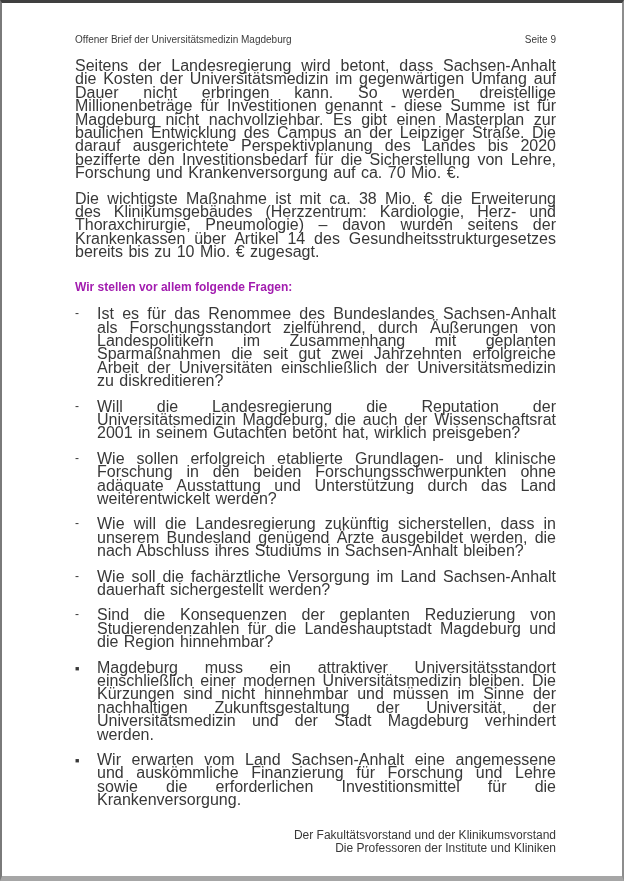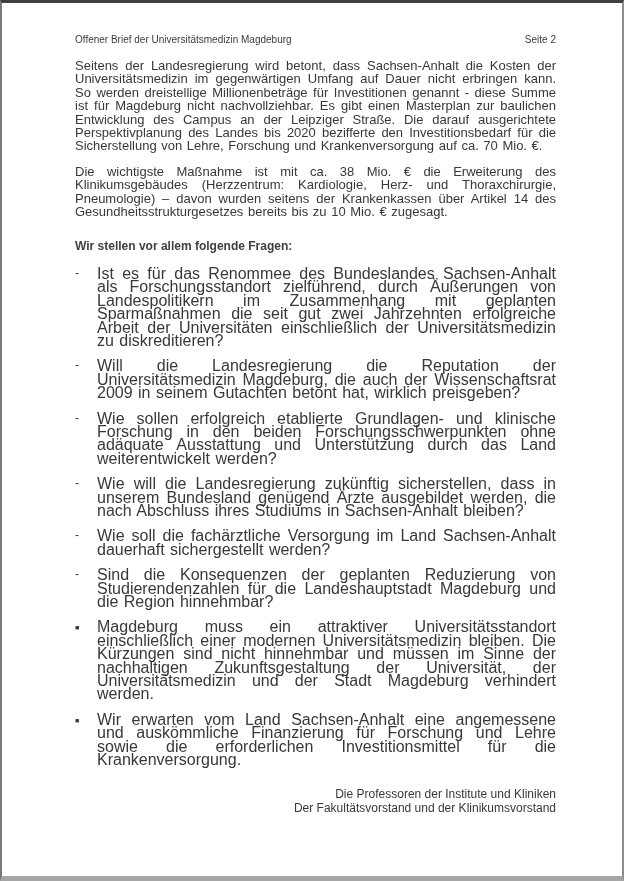--- a/index.html
+++ b/index.html
@@ -26,31 +26,31 @@
     display: flex;
     justify-content: space-between;
     align-items: baseline;
     font-size: 10px;
     color: #3c3c3c;
     margin-bottom: 14px;
     gap: 40px;
   }
   .body-par {
     margin: 0 0 12px 0;
-    font-size: 13px;
+    font-size: 16px;
     line-height: 13.4px;
     text-align: justify;
     word-spacing: 1px;
   }
   .section-heading {
     margin: 22px 0 13px 0;
     font-size: 12px;
     line-height: 13.4px;
     font-weight: bold;
-    color: #404040;
+    color: #a21caf;
   }
   .list {
     margin: 0;
   }
   .list-item {
     display: flex;
     margin: 0 0 12px 0;
   }
   .list-item .marker {
     flex: 0 0 22px;
@@ -79,37 +79,37 @@
     color: #383838;
   }
 </style>
 </head>
 <body>
 
 <div class="page">
 
   <header class="page-header">
     <span>Offener Brief der Universitätsmedizin Magdeburg</span>
-    <span>Seite 2</span>
+    <span>Seite 9</span>
   </header>
 
   <p class="body-par">Seitens der Landesregierung wird betont, dass Sachsen-Anhalt die Kosten der Universitätsmedizin im gegenwärtigen Umfang auf Dauer nicht erbringen kann. So werden dreistellige Millionenbeträge für Investitionen genannt - diese Summe ist für Magdeburg nicht nachvollziehbar. Es gibt einen Masterplan zur baulichen Entwicklung des Campus an der Leipziger Straße. Die darauf ausgerichtete Perspektivplanung des Landes bis 2020 bezifferte den Investitionsbedarf für die Sicherstellung von Lehre, Forschung und Krankenversorgung auf ca. 70 Mio. €.</p>
 
   <p class="body-par">Die wichtigste Maßnahme ist mit ca. 38 Mio. € die Erweiterung des Klinikumsgebäudes (Herzzentrum: Kardiologie, Herz- und Thoraxchirurgie, Pneumologie) – davon wurden seitens der Krankenkassen über Artikel 14 des Gesundheitsstrukturgesetzes bereits bis zu 10 Mio. € zugesagt.</p>
 
   <h2 class="section-heading">Wir stellen vor allem folgende Fragen:</h2>
 
   <div class="list">
     <div class="list-item">
       <span class="marker">-</span>
       <p class="item-text">Ist es für das Renommee des Bundeslandes Sachsen-Anhalt als Forschungs­standort zielführend, durch Äußerungen von Landespolitikern im Zusammenhang mit geplanten Sparmaßnahmen die seit gut zwei Jahrzehnten erfolgreiche Arbeit der Universitäten einschließlich der Universitätsmedizin zu diskreditieren?</p>
     </div>
     <div class="list-item">
       <span class="marker">-</span>
-      <p class="item-text">Will die Landesregierung die Reputation der Universitätsmedizin Magdeburg, die auch der Wissenschaftsrat 2009 in seinem Gutachten betont hat, wirklich preisgeben?</p>
+      <p class="item-text">Will die Landesregierung die Reputation der Universitätsmedizin Magdeburg, die auch der Wissenschaftsrat 2001 in seinem Gutachten betont hat, wirklich preisgeben?</p>
     </div>
     <div class="list-item">
       <span class="marker">-</span>
       <p class="item-text">Wie sollen erfolgreich etablierte Grundlagen- und klinische Forschung in den beiden Forschungsschwerpunkten ohne adäquate Ausstattung und Unterstützung durch das Land weiterentwickelt werden?</p>
     </div>
     <div class="list-item">
       <span class="marker">-</span>
       <p class="item-text">Wie will die Landesregierung zukünftig sicherstellen, dass in unserem Bundesland genügend Ärzte ausgebildet werden, die nach Abschluss ihres Studiums in Sachsen-Anhalt bleiben?</p>
     </div>
     <div class="list-item">
@@ -128,17 +128,17 @@
       <span class="marker square">■</span>
       <p class="item-text">Magdeburg muss ein attraktiver Universitätsstandort einschließlich einer modernen Universitätsmedizin bleiben. Die Kürzungen sind nicht hinnehmbar und müssen im Sinne der nachhaltigen Zukunftsgestaltung der Universität, der Universitätsmedizin und der Stadt Magdeburg verhindert werden.</p>
     </div>
     <div class="list-item">
       <span class="marker square">■</span>
       <p class="item-text">Wir erwarten vom Land Sachsen-Anhalt eine angemessene und auskömmliche Finanzierung für Forschung und Lehre sowie die erforderlichen Investitionsmittel für die Krankenversorgung.</p>
     </div>
   </div>
 
   <div class="closing-block">
+    <div>Der Fakultätsvorstand und der Klinikumsvorstand</div>
     <div>Die Professoren der Institute und Kliniken</div>
-    <div>Der Fakultätsvorstand und der Klinikumsvorstand</div>
   </div>
 
 </div>
 
 </body></html>

